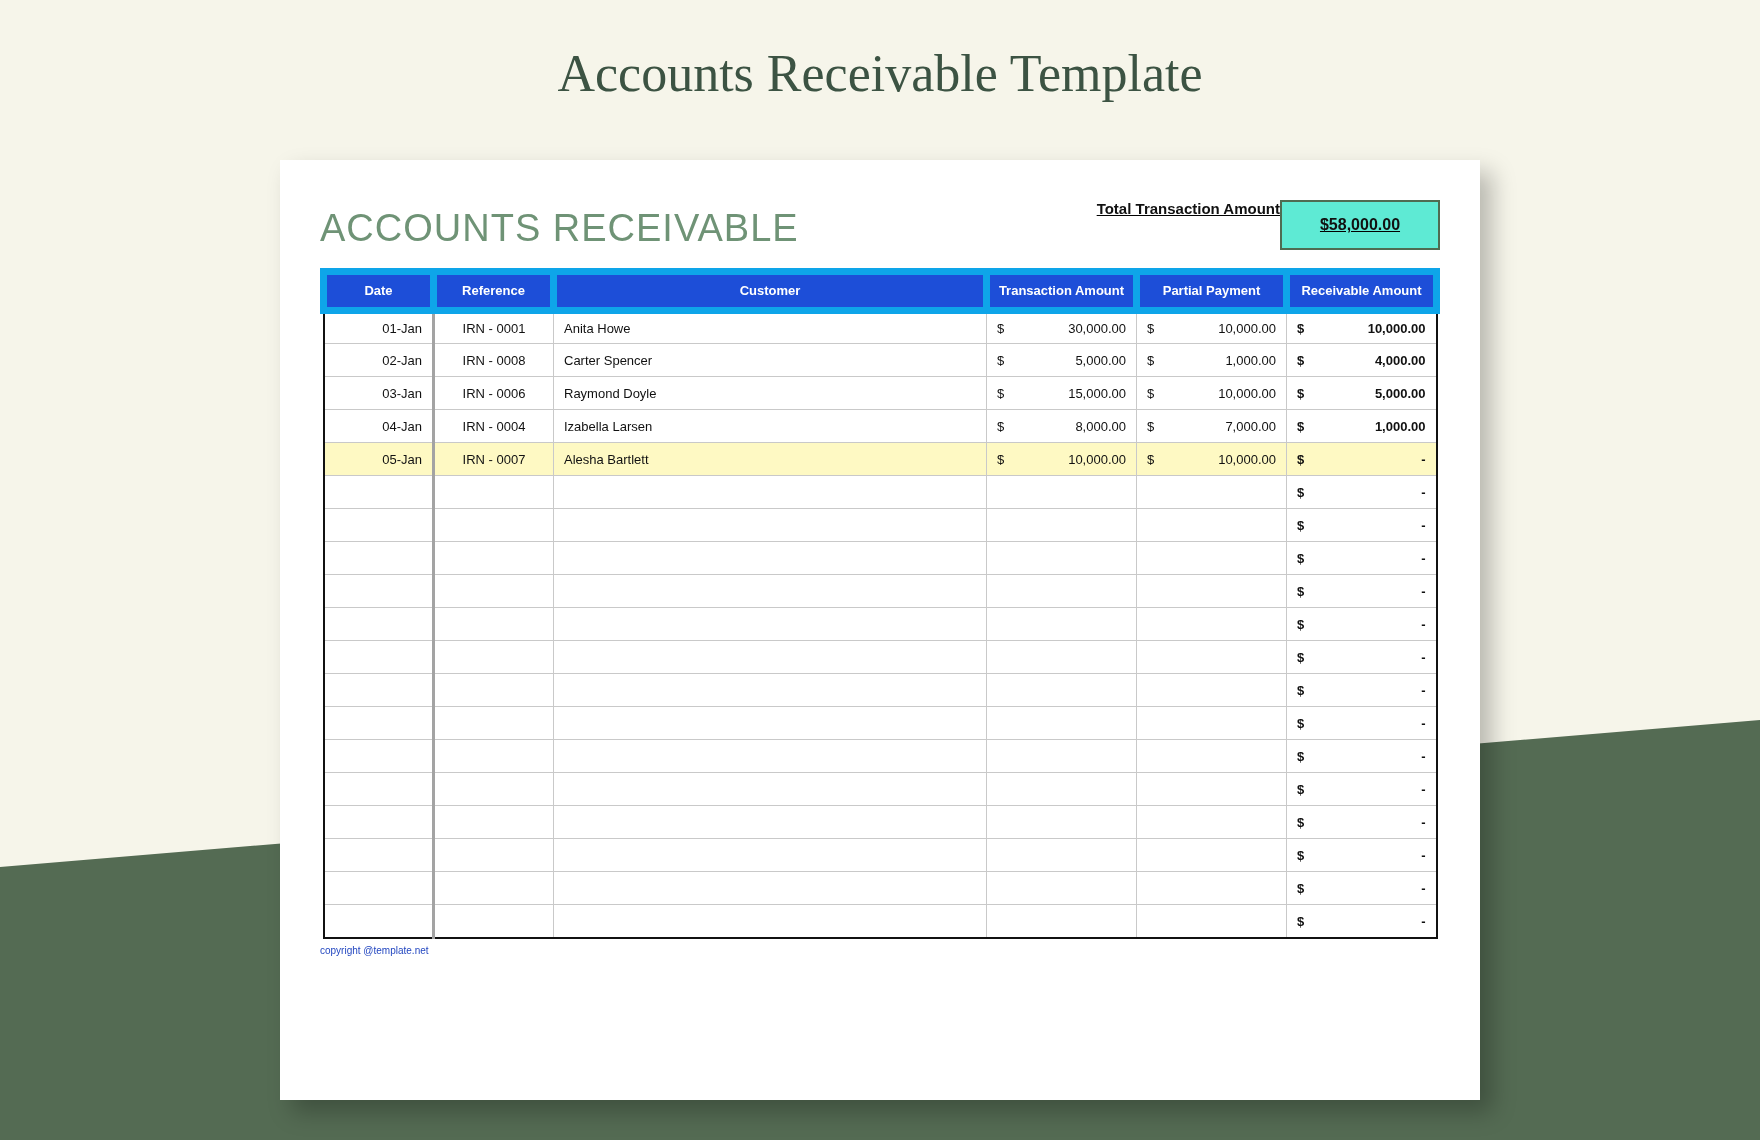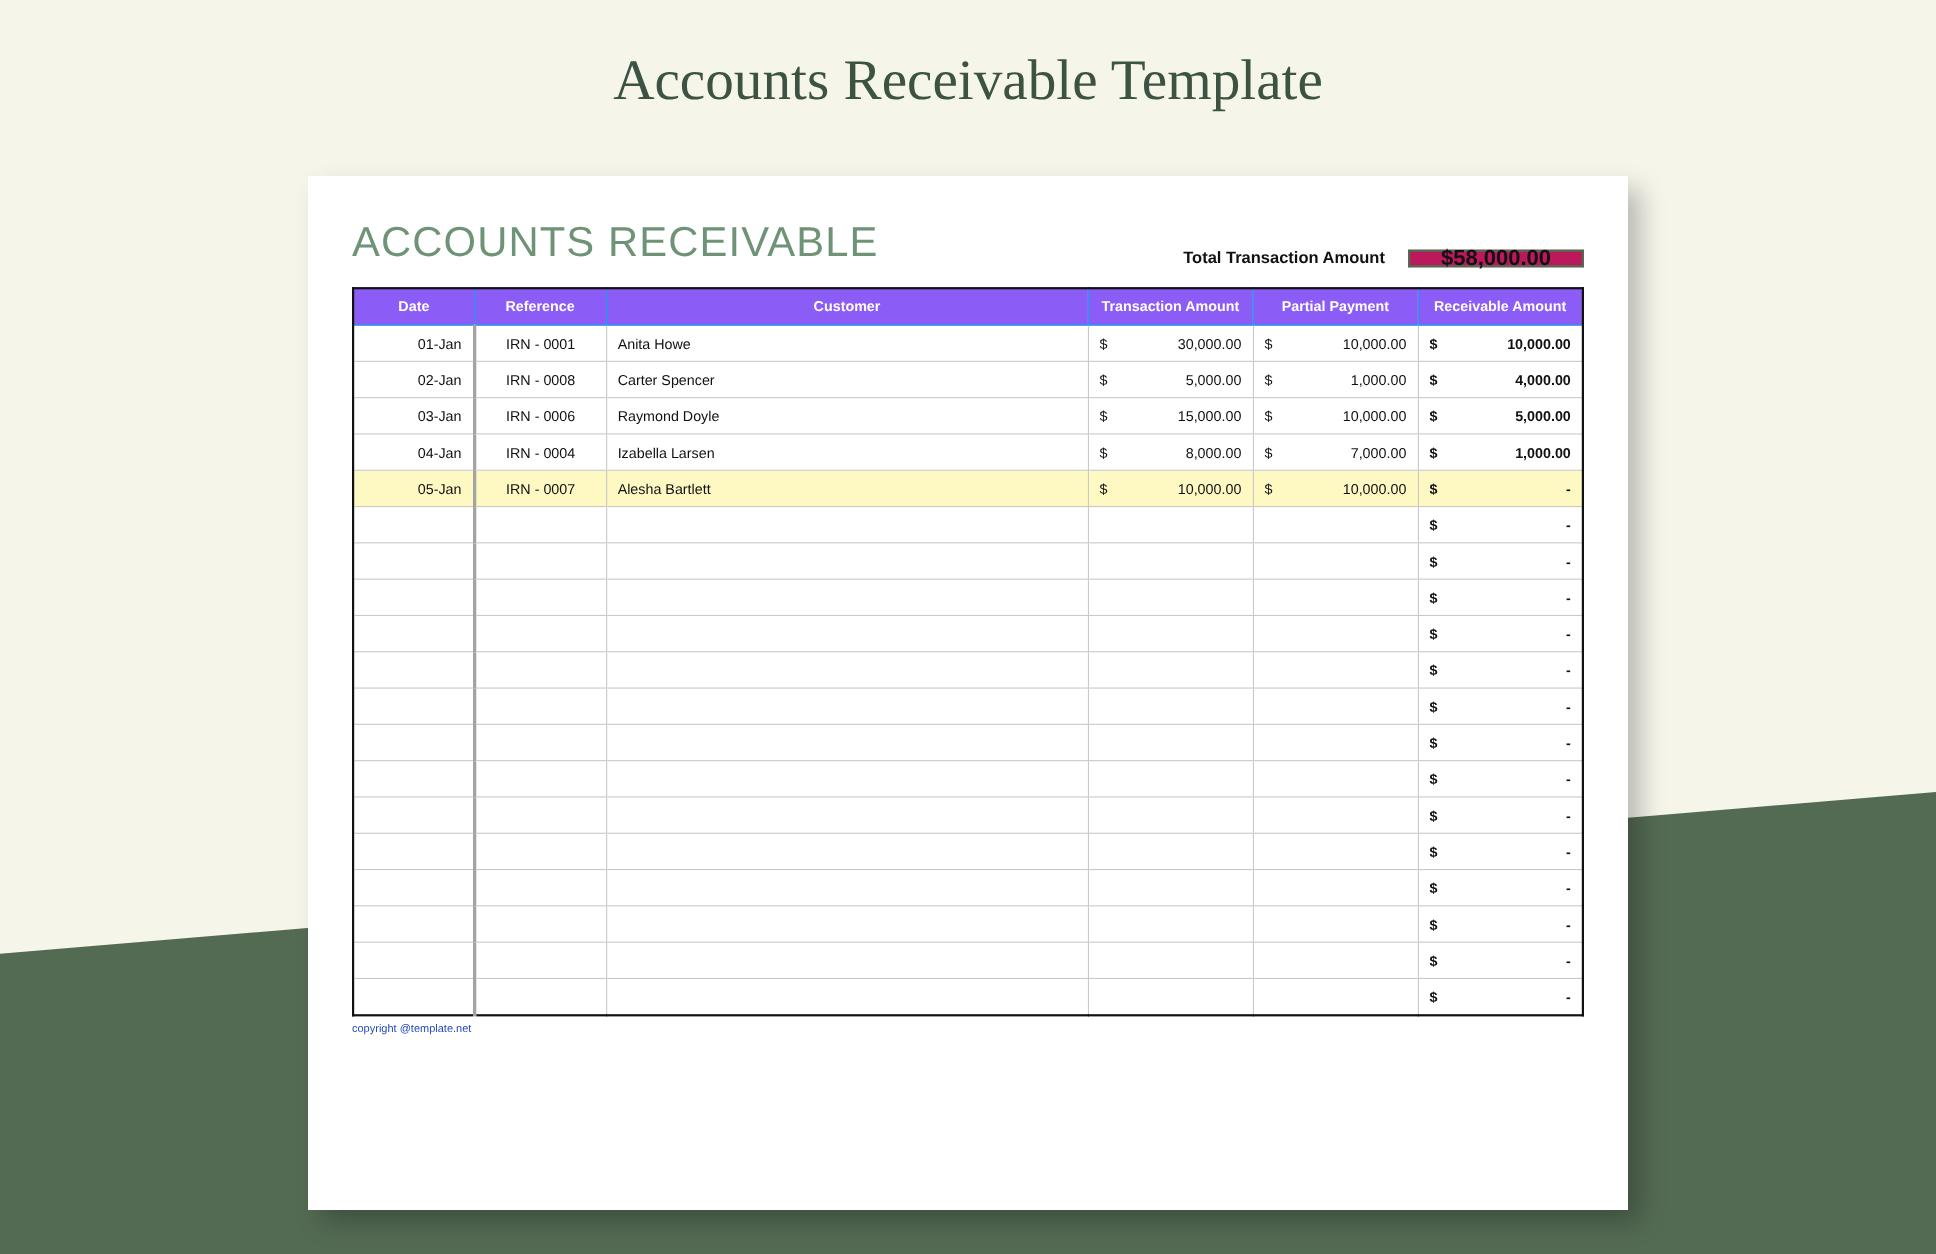--- a/index.html
+++ b/index.html
@@ -31,34 +31,34 @@
   padding: 40px 40px 8px 40px;
 }
 .header-line { display: flex; align-items: flex-end; gap: 20px; }
 .doc-title {
   font-size: 38px; letter-spacing: 1px;
   color: #6f9376; font-weight: 400;
   font-family: Arial, Helvetica, sans-serif;
   flex: 1;
 }
 .totals { display: flex; flex-direction: column; gap: 10px; }
-.total-row { display: flex; align-items: flex-end; gap: 21px; }
+.total-row { display: flex; align-items: flex-start; gap: 0; text-decoration: underline; }
 .total-label { font-size: 15px; font-weight: 700; color: #111; width: 220px; text-align: right; }
 .total-box {
-  width: 160px; height: 16px; border: 2px solid #4f6b52;
-  background: #be185d; display: flex; align-items: center; justify-content: center;
-  font-weight: 800; color: #111; font-size: 20px;
+  width: 160px; height: 50px; border: 2px solid #4f6b52;
+  background: #5eead4; display: flex; align-items: center; justify-content: center;
+  font-weight: 800; color: #111; font-size: 16px;
 }
 table.ar {
   width: 100%; border-collapse: collapse; margin-top: 18px;
   border: 2px solid #111;
 }
 table.ar th {
-  background: #8b5cf6; color: #fff; font-size: 13px;
-  padding: 8px 6px; border: 1px solid #0ea5e9; text-align: center;
+  background: #1d4ed8; color: #fff; font-size: 13px;
+  padding: 8px 6px; border: 7px solid #0ea5e9; text-align: center;
   font-weight: 700; line-height: 1.25;
 }
 table.ar td {
   border-top: 1px solid #c9c9c9;
   font-size: 13px; padding: 7px 10px; height: 33px;
   color: #111;
 }
 table.ar tr.hl td { background: #fef9c3; }
 td.date { text-align: right; width: 110px; border-right: 3px solid #a3a3a3; }
 td.ref { text-align: center; width: 120px; border-right: 1px solid #c9c9c9; }

